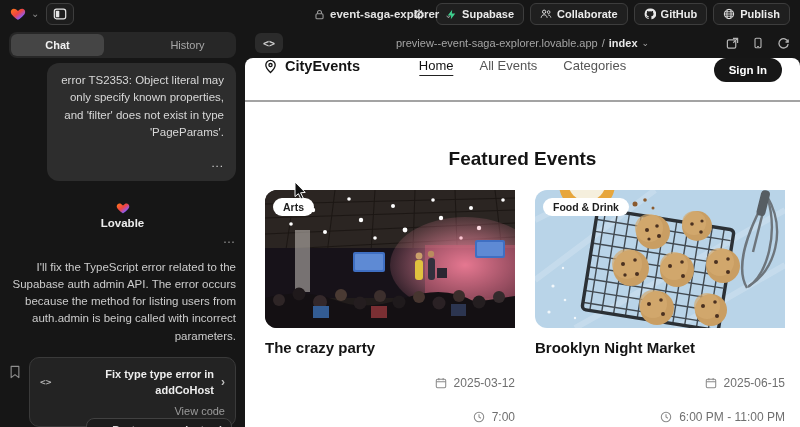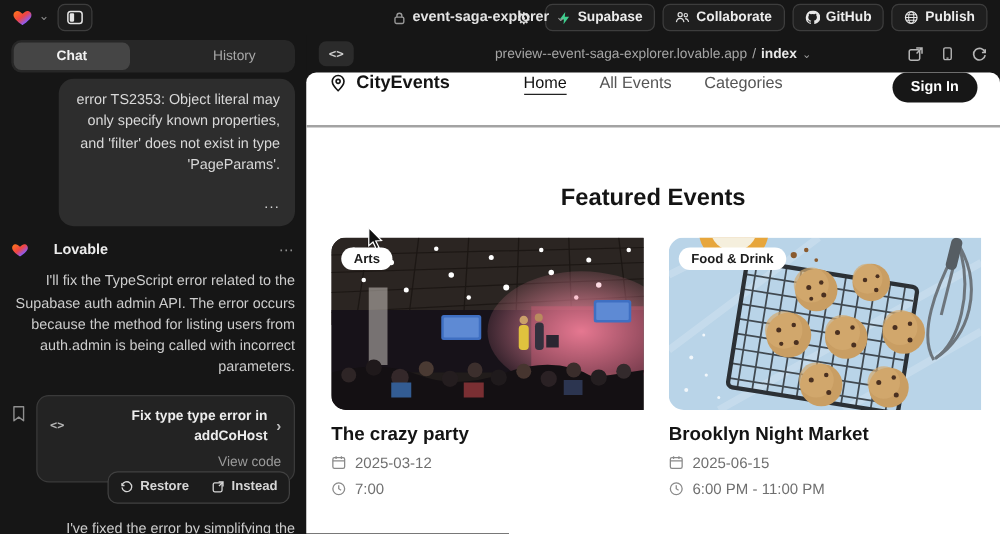--- a/index.html
+++ b/index.html
@@ -23,21 +23,21 @@
   
   .sidebar{position:absolute;top:28px;left:0;width:245px;bottom:0;box-sizing:border-box;
            padding:4px 9px 0 9px;display:flex;flex-direction:column;background:#161616;}
   .tabs{display:flex;background:#272727;border-radius:8px;padding:2px;height:22px;flex:none;gap:37px;}
   .tab{flex:1;display:flex;align-items:center;justify-content:center;font-size:11px;color:#a8a8a8;
        border-radius:6px;cursor:pointer;}
   .tab.active{background:#454545;color:#f2f2f2;font-weight:600;}
   .chat{flex:1;overflow:hidden;padding-top:5px;font-size:11.5px;line-height:1.5;color:#cfcfcf;text-align:right;}
   .bubble{margin-left:38px;background:#2d2d2d;border-radius:12px;padding:9px 12px;color:#d8d8d8;}
   .bubble .dots{margin-top:14px;color:#d8d8d8;letter-spacing:1px;}
-  .lov-row{display:flex;align-items:center;gap:20px;margin-top:10px;}
+  .lov-row{display:flex;align-items:center;gap:0;margin-top:20px;flex-direction:column;}
   .lov-row .name{color:#ededed;font-weight:700;font-size:11.5px;}
   .lov-row .menu{margin-left:auto;color:#8f8f8f;font-size:12px;cursor:pointer;letter-spacing:1px;}
   .para{margin-top:8px;color:#cccccc;}
   .tool-wrap{display:flex;align-items:flex-start;gap:8px;margin-top:12px;}
   .bm{margin-top:8px;flex:none;}
   .tool-card{flex:1;background:#232323;border:1px solid #3a3a3a;border-radius:10px;
              padding:8px 10px 7px 10px;cursor:pointer;}
   .tc-row1{display:flex;align-items:center;gap:7px;color:#ededed;font-weight:700;font-size:11px;}
   .tc-code{color:#b5b5b5;font-family:"DejaVu Sans Mono",monospace;font-size:9.5px;font-weight:700;}
   .tc-chev{margin-left:auto;color:#bdbdbd;font-size:12px;}
@@ -69,21 +69,21 @@
           font-size:11.5px;font-weight:600;cursor:pointer;}
   .hero{text-align:center;margin-top:46px;}
   .hero h1{margin:0;font-size:19px;font-weight:700;color:#141414;}
   .hero p{margin:11px 0 0 0;font-size:12.5px;color:#767676;}
   .cards{display:flex;gap:20px;padding:0 20px;margin-top:20px;}
   .card{width:250px;flex:none;cursor:pointer;}
   .card-img{position:relative;width:274px;height:138px;border-radius:12px;overflow:hidden;}
   .badge{position:absolute;top:8px;left:8px;background:#fff;border-radius:12px;padding:3px 10px;
          font-size:10.5px;font-weight:700;color:#1d1d1d;}
   .card-title{margin-top:11px;font-size:15px;font-weight:700;color:#141414;}
-  .meta{display:flex;align-items:center;gap:7px;margin-top:7px;font-size:12px;color:#6f6f6f;}
+  .meta{display:flex;align-items:center;gap:7px;margin-top:20px;font-size:12px;color:#6f6f6f;justify-content:flex-end;}
   .meta svg{flex:none;}
   
   .cursor{position:absolute;left:294px;top:181px;z-index:50;pointer-events:none;}
 </style>
 </head>
 <body>
 
 <div class="app">
 
   <div class="topbar">

